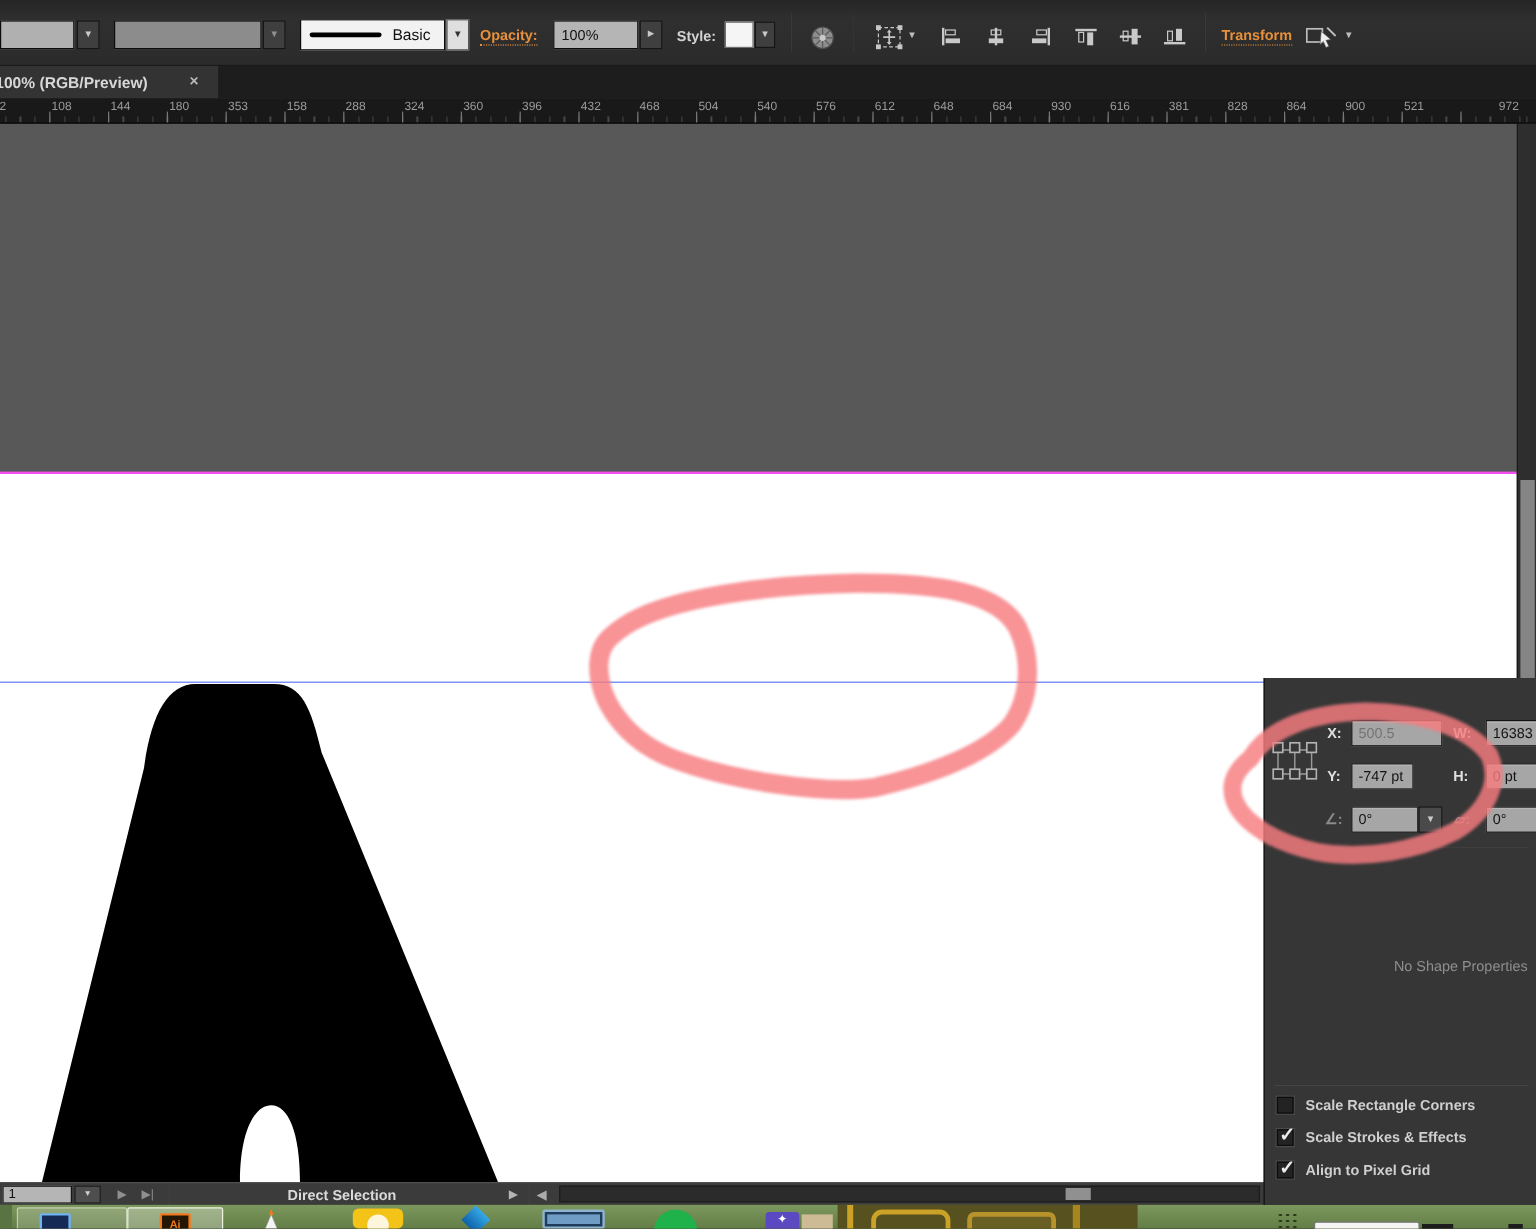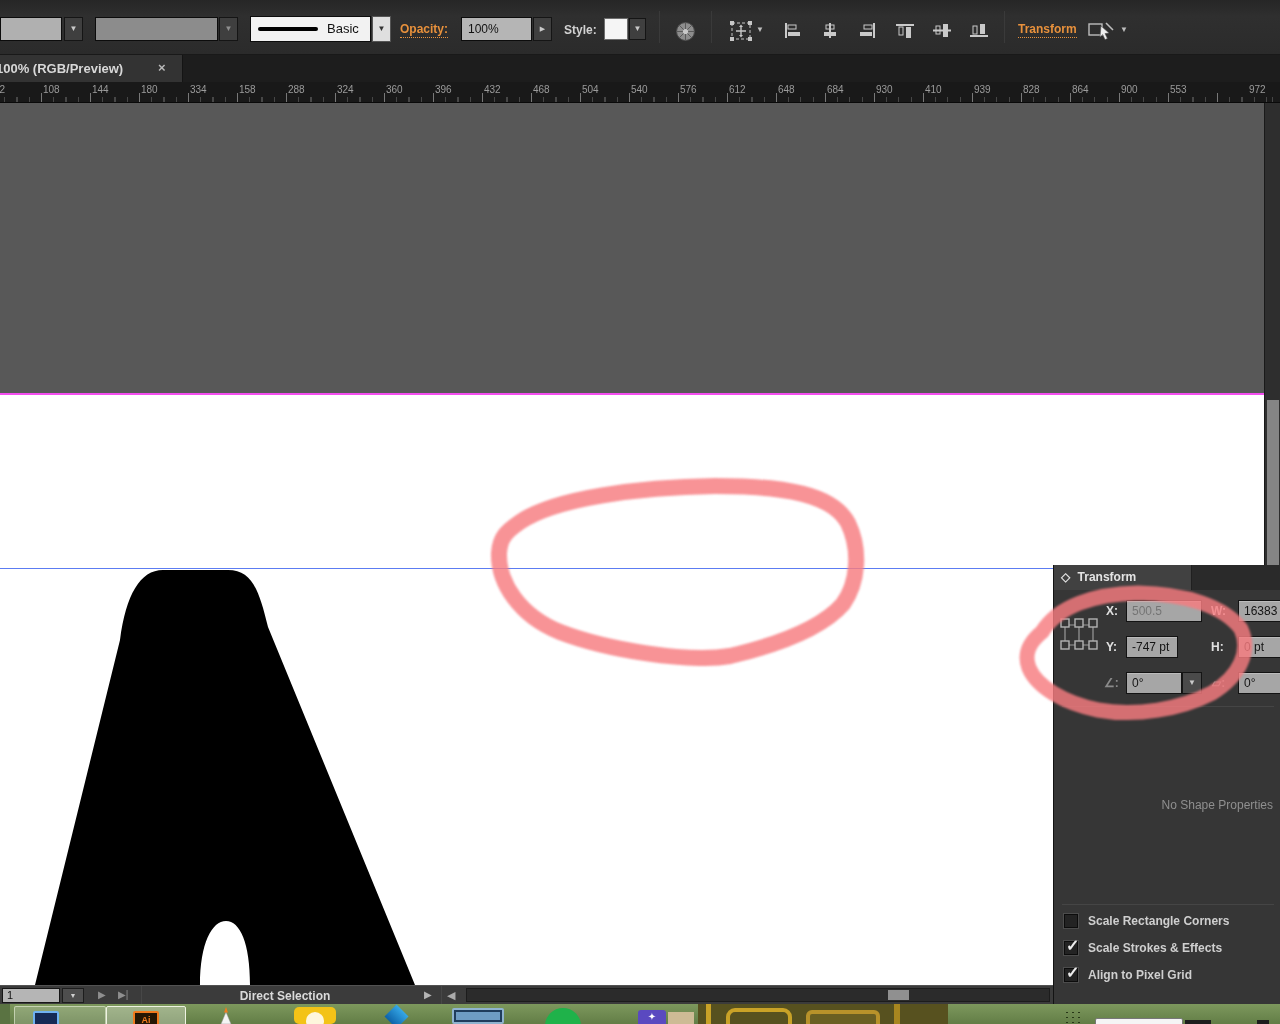--- a/index.html
+++ b/index.html
@@ -190,21 +190,21 @@
 
   <div class="abs" id="ruler">
       <div class="ruler-label" style="left: -6px;">72</div>
       <div class="ruler-major" style="left: 41px;"></div>
       <div class="ruler-label" style="left: 43px;">108</div>
       <div class="ruler-major" style="left: 90px;"></div>
       <div class="ruler-label" style="left: 92px;">144</div>
       <div class="ruler-major" style="left: 139px;"></div>
       <div class="ruler-label" style="left: 141px;">180</div>
       <div class="ruler-major" style="left: 188px;"></div>
-      <div class="ruler-label" style="left: 190px;">334</div>
+      <div class="ruler-label" style="left: 190px;">353</div>
       <div class="ruler-major" style="left: 237px;"></div>
       <div class="ruler-label" style="left: 239px;">158</div>
       <div class="ruler-major" style="left: 286px;"></div>
       <div class="ruler-label" style="left: 288px;">288</div>
       <div class="ruler-major" style="left: 335px;"></div>
       <div class="ruler-label" style="left: 337px;">324</div>
       <div class="ruler-major" style="left: 384px;"></div>
       <div class="ruler-label" style="left: 386px;">360</div>
       <div class="ruler-major" style="left: 433px;"></div>
       <div class="ruler-label" style="left: 435px;">396</div>
@@ -220,55 +220,49 @@
       <div class="ruler-label" style="left: 680px;">576</div>
       <div class="ruler-major" style="left: 727px;"></div>
       <div class="ruler-label" style="left: 729px;">612</div>
       <div class="ruler-major" style="left: 776px;"></div>
       <div class="ruler-label" style="left: 778px;">648</div>
       <div class="ruler-major" style="left: 825px;"></div>
       <div class="ruler-label" style="left: 827px;">684</div>
       <div class="ruler-major" style="left: 874px;"></div>
       <div class="ruler-label" style="left: 876px;">930</div>
       <div class="ruler-major" style="left: 923px;"></div>
-      <div class="ruler-label" style="left: 925px;">410</div>
+      <div class="ruler-label" style="left: 925px;">616</div>
       <div class="ruler-major" style="left: 972px;"></div>
-      <div class="ruler-label" style="left: 974px;">939</div>
+      <div class="ruler-label" style="left: 974px;">381</div>
       <div class="ruler-major" style="left: 1021px;"></div>
       <div class="ruler-label" style="left: 1023px;">828</div>
       <div class="ruler-major" style="left: 1070px;"></div>
       <div class="ruler-label" style="left: 1072px;">864</div>
       <div class="ruler-major" style="left: 1119px;"></div>
       <div class="ruler-label" style="left: 1121px;">900</div>
       <div class="ruler-major" style="left: 1168px;"></div>
-      <div class="ruler-label" style="left: 1170px;">553</div>
+      <div class="ruler-label" style="left: 1170px;">521</div>
       <div class="ruler-major" style="left: 1217px;"></div>
       <div class="ruler-label" style="left: 1249px;">972</div>
     </div>
 
   <div class="abs" id="canvas">
     <div class="abs" id="artboard"></div>
     <div class="abs" id="artboard-edge"></div>
     <svg class="abs" id="art-svg" viewBox="0 0 1280 882">
       <path d="M 35 882 L 120 537 C 126 492 140 467 163 467 L 228 467 C 252 467 259 487 268 524
                L 415 882 L 250 882 C 250 840 240 818 226 818 C 212 818 200 840 200 882 Z" fill="#000000"></path>
     </svg>
     <div class="abs" id="guide"></div>
     <div class="abs" id="vscroll">
       <div class="abs" id="vscroll-thumb"></div>
     </div>
   </div>
 
   <div class="abs" id="transform-panel">
-    <div class="abs" id="tp-header">
-      <div class="abs" id="tp-tab">
-        <span>◇</span>
-        <span style="margin-left:4px;">Transform</span>
-      </div>
-    </div>
 
     <svg class="abs icon-svg" style="left:6px;top:52px;" width="38" height="42" viewBox="0 0 38 42">
       <path d="M5 8 L33 8 M5 28 L33 28 M5 8 L5 28 M19 8 L19 28 M33 8 L33 28" stroke="#9a9a9a" stroke-width="1.2"></path>
       <rect x="1" y="2" width="8" height="8" fill="#363636" stroke="#b2b2b2" stroke-width="1.4"></rect>
       <rect x="15" y="2" width="8" height="8" fill="#363636" stroke="#b2b2b2" stroke-width="1.4"></rect>
       <rect x="29" y="2" width="8" height="8" fill="#363636" stroke="#b2b2b2" stroke-width="1.4"></rect>
       <rect x="1" y="24" width="8" height="8" fill="#363636" stroke="#b2b2b2" stroke-width="1.4"></rect>
       <rect x="15" y="24" width="8" height="8" fill="#363636" stroke="#b2b2b2" stroke-width="1.4"></rect>
       <rect x="29" y="24" width="8" height="8" fill="#363636" stroke="#b2b2b2" stroke-width="1.4"></rect>
     </svg>

